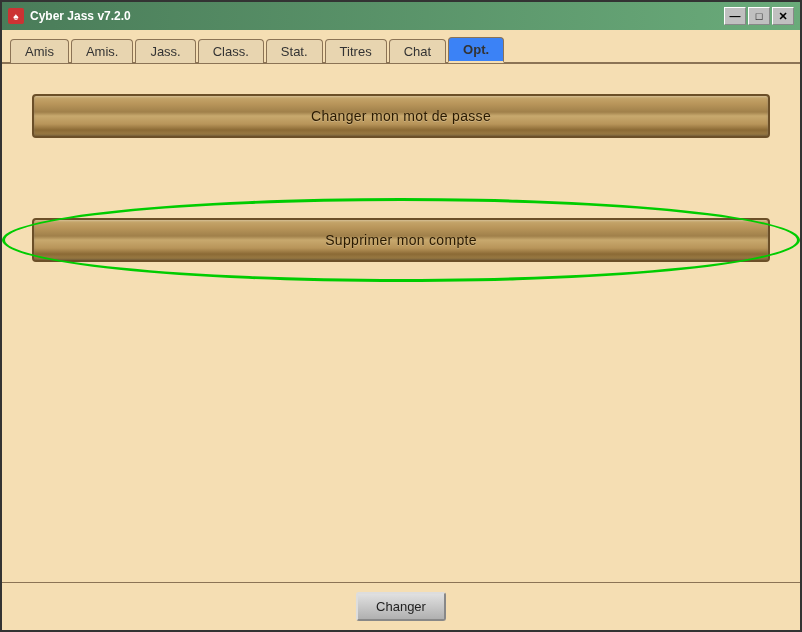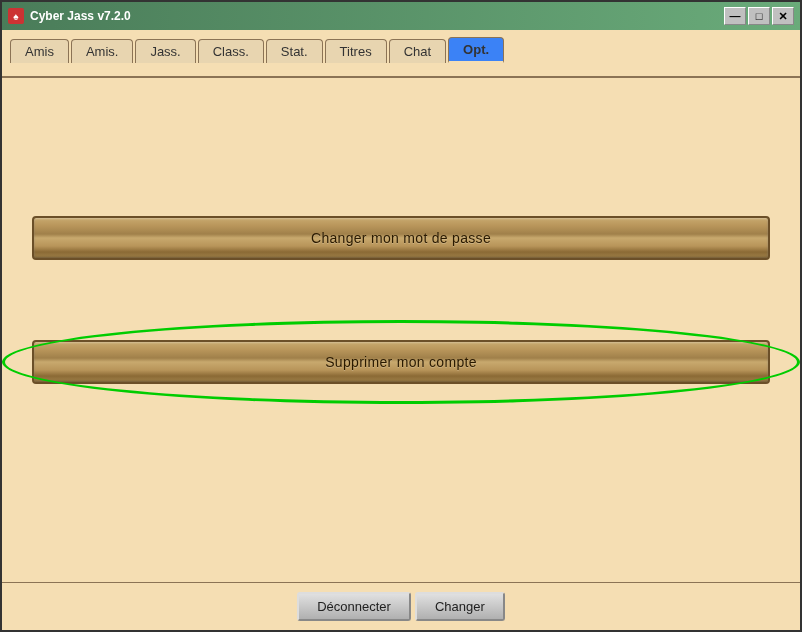--- a/index.html
+++ b/index.html
@@ -76,21 +76,21 @@
       justify-content: center;
       font-size: 11px;
       font-weight: bold;
       color: #000;
     }
 
     
     .tabs-row {
       display: flex;
       align-items: flex-end;
-      padding: 6px 8px 14px 8px;
+      padding: 6px 8px 0 8px;
       background: #f5deb3;
       border-bottom: 2px solid #8b7355;
       flex-shrink: 0;
       text-align: right;
     }
 
     .tab {
       padding: 4px 14px;
       border: 1.5px solid #8b7355;
       border-bottom: none;
@@ -114,21 +114,20 @@
     
     .content {
       flex: 1;
       background: #f5deb3;
       display: flex;
       flex-direction: column;
       align-items: stretch;
       padding: 30px 30px 10px 30px;
       gap: 0;
       position: relative;
-      justify-content: center;
     }
 
     
     .wood-btn {
       width: 100%;
       height: 44px;
       background: linear-gradient(to bottom,
         #c8a96e 0%,
         #b8955a 20%,
         #a0804a 40%,
@@ -243,17 +242,16 @@
     <div class="supprimer-wrapper">
       <button class="wood-btn">Supprimer mon compte</button>
     </div>
 
     <div class="btn-spacer"></div>
 
 
   </div>
 
   <div class="bottom-bar">
-    <button class="bottom-btn">Déconnecter</button>
     <button class="bottom-btn">Changer</button>
   </div>
 
 </div>
 
 </body></html>

